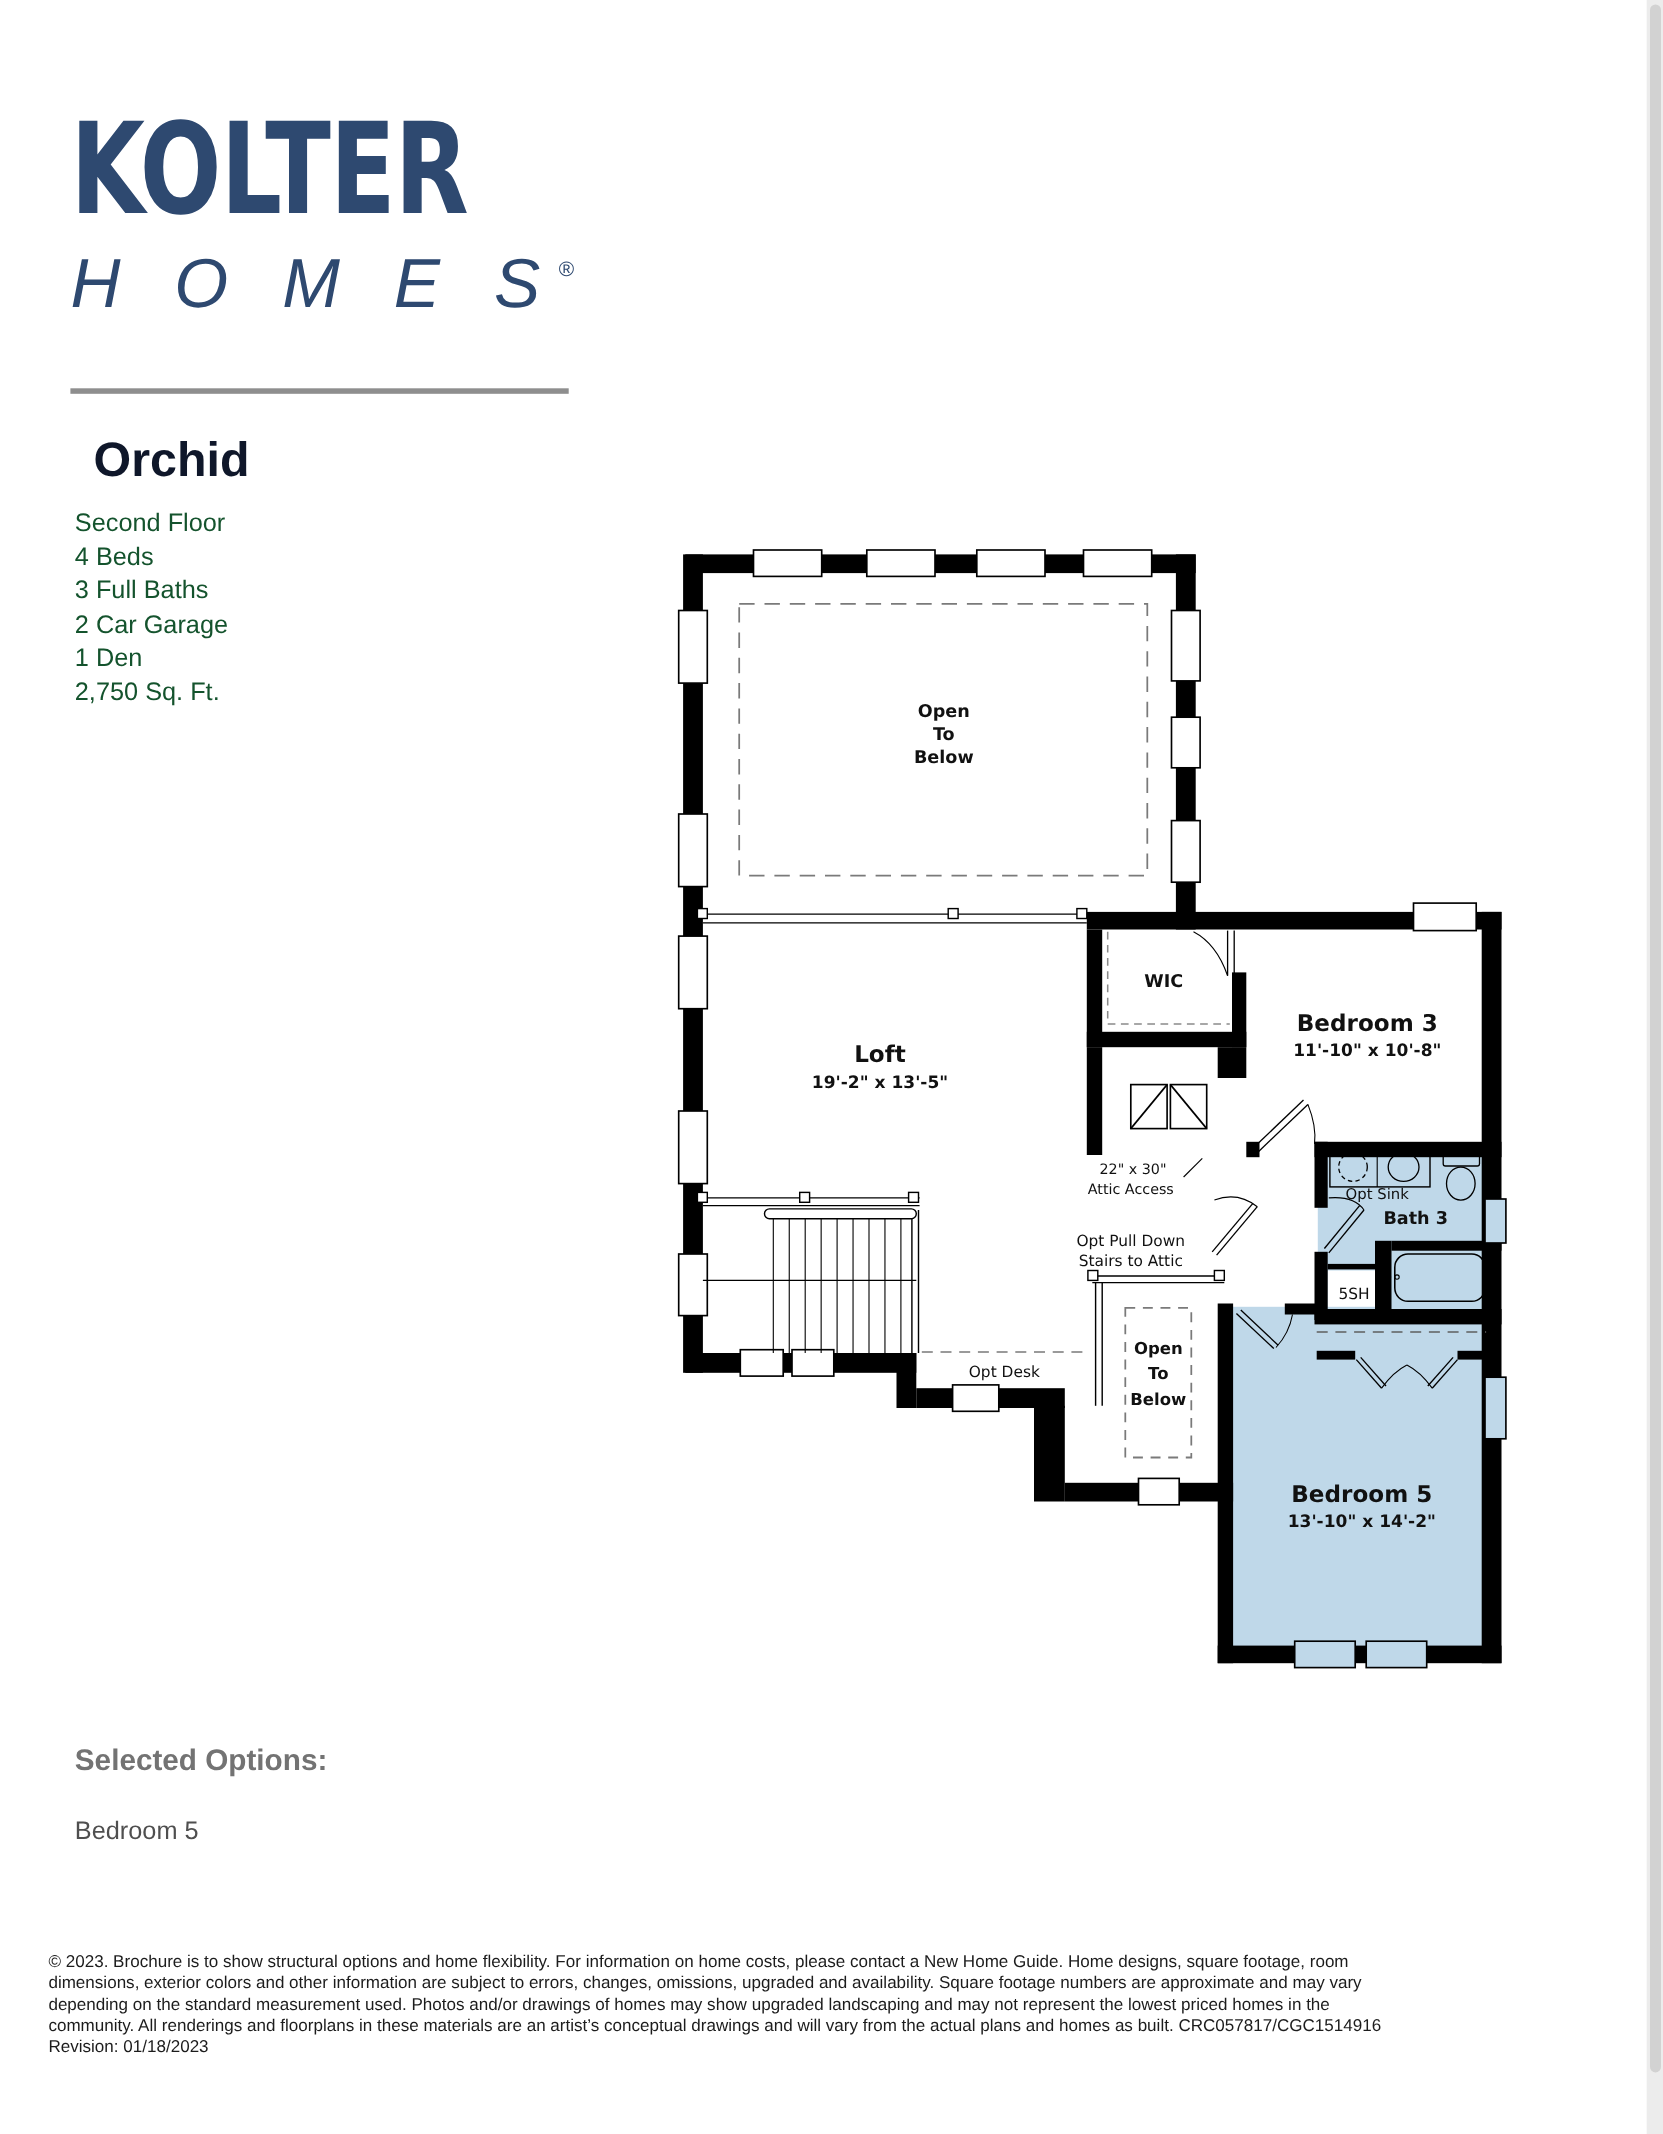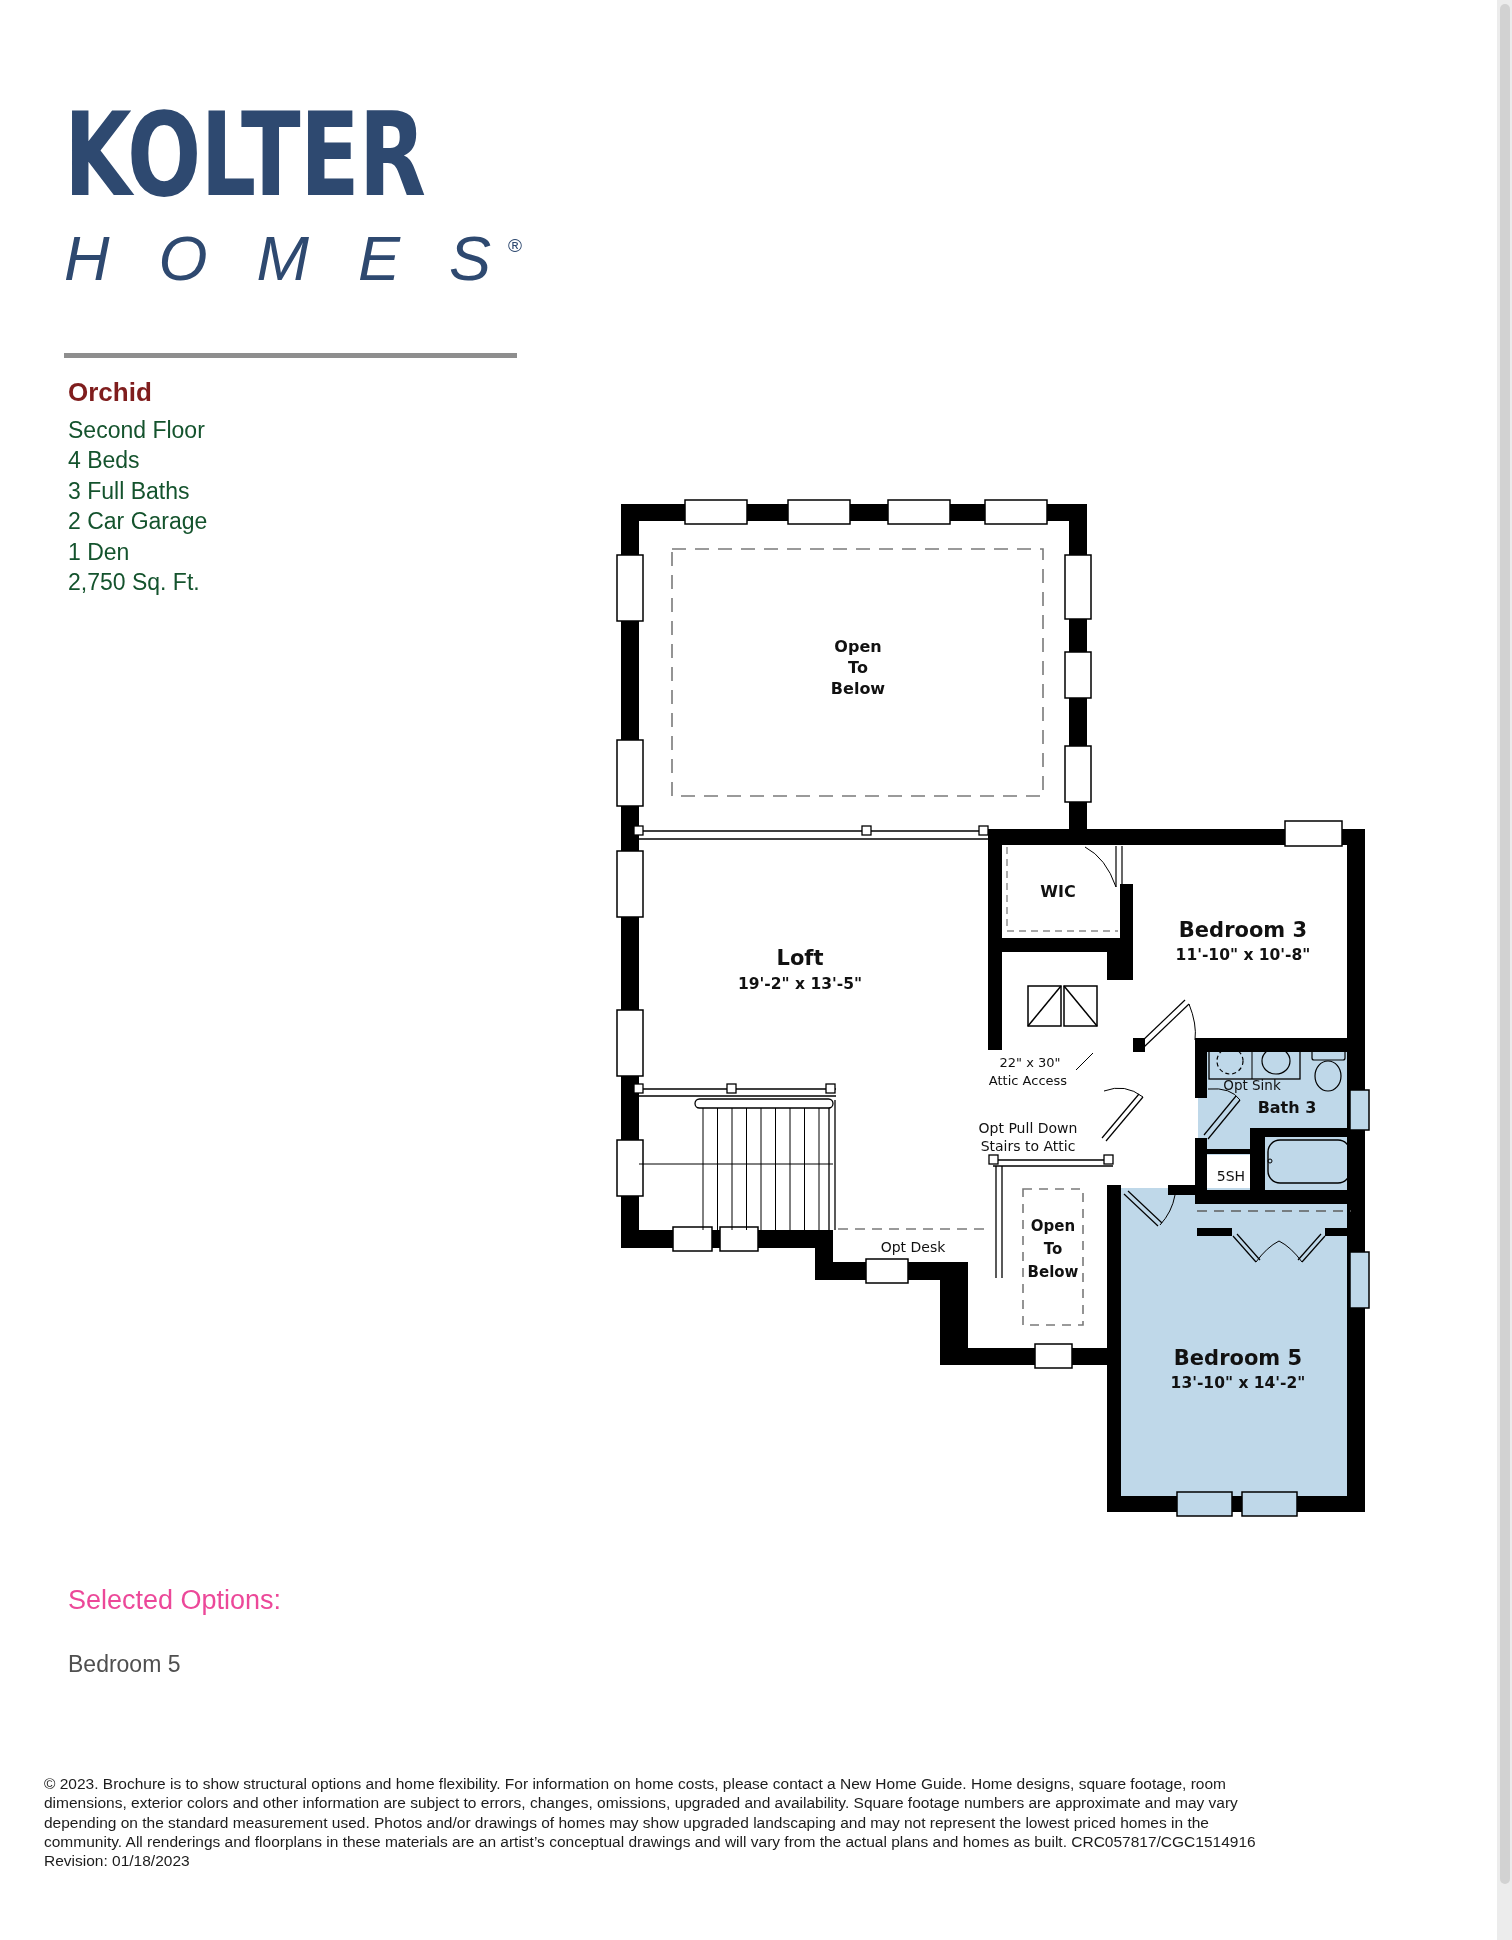--- a/index.html
+++ b/index.html
@@ -9,28 +9,28 @@
   .logo{position:absolute;left:64px;top:98px;color:#2e4970;}
   .logo-kolter{font-family:"DejaVu Sans",sans-serif;font-weight:800;font-size:115px;line-height:1;
         letter-spacing:-1px;transform:scale(0.76,1);transform-origin:left top;white-space:nowrap;}
   .logo-homes-row{margin-top:14px;white-space:nowrap;}
   .logo-homes{font-family:"Liberation Sans",sans-serif;font-weight:400;font-size:63px;
         letter-spacing:49px;line-height:1;font-style:italic;}
   .logo-reg{font-size:19px;vertical-align:28px;margin-left:-32px;}
   .divider{position:absolute;left:64px;top:353px;width:453px;height:5px;background:#8e8e8e;}
   
   .plan-info{position:absolute;left:68px;top:378px;}
-  .plan-name{margin:0;font-size:26px;font-weight:bold;color:#7f1d1d;line-height:1.1;}
+  .plan-name{margin:17px;font-size:44px;font-weight:bold;color:#0f172a;line-height:1.1;}
   .plan-line{font-size:23px;color:#14532d;line-height:30.5px;}
   .plan-floor{margin-top:8px;}
   
   .floorplan{position:absolute;left:615px;top:495px;width:760px;height:1030px;}
   
   .selected{position:absolute;left:68px;top:1585px;}
-  .selected-heading{margin:0;font-size:27px;font-weight:normal;color:#ec4899;}
+  .selected-heading{margin:0;font-size:27px;font-weight:bold;color:#737373;}
   .selected-item{margin-top:35px;font-size:23px;color:#4f4f4f;}
   
   .disclaimer{position:absolute;left:44px;top:1774px;width:1430px;color:#1c1c1c;}
   .disclaimer div{font-size:15.5px;line-height:19.3px;}
   
   .scrollbar{position:absolute;right:0;top:0;width:15px;height:1940px;background:#ececec;}
   .scrollbar-thumb{position:absolute;right:2px;top:4px;width:10px;height:1880px;border-radius:6px;background:#d2d2d2;}
 </style>
 </head>
 <body>

